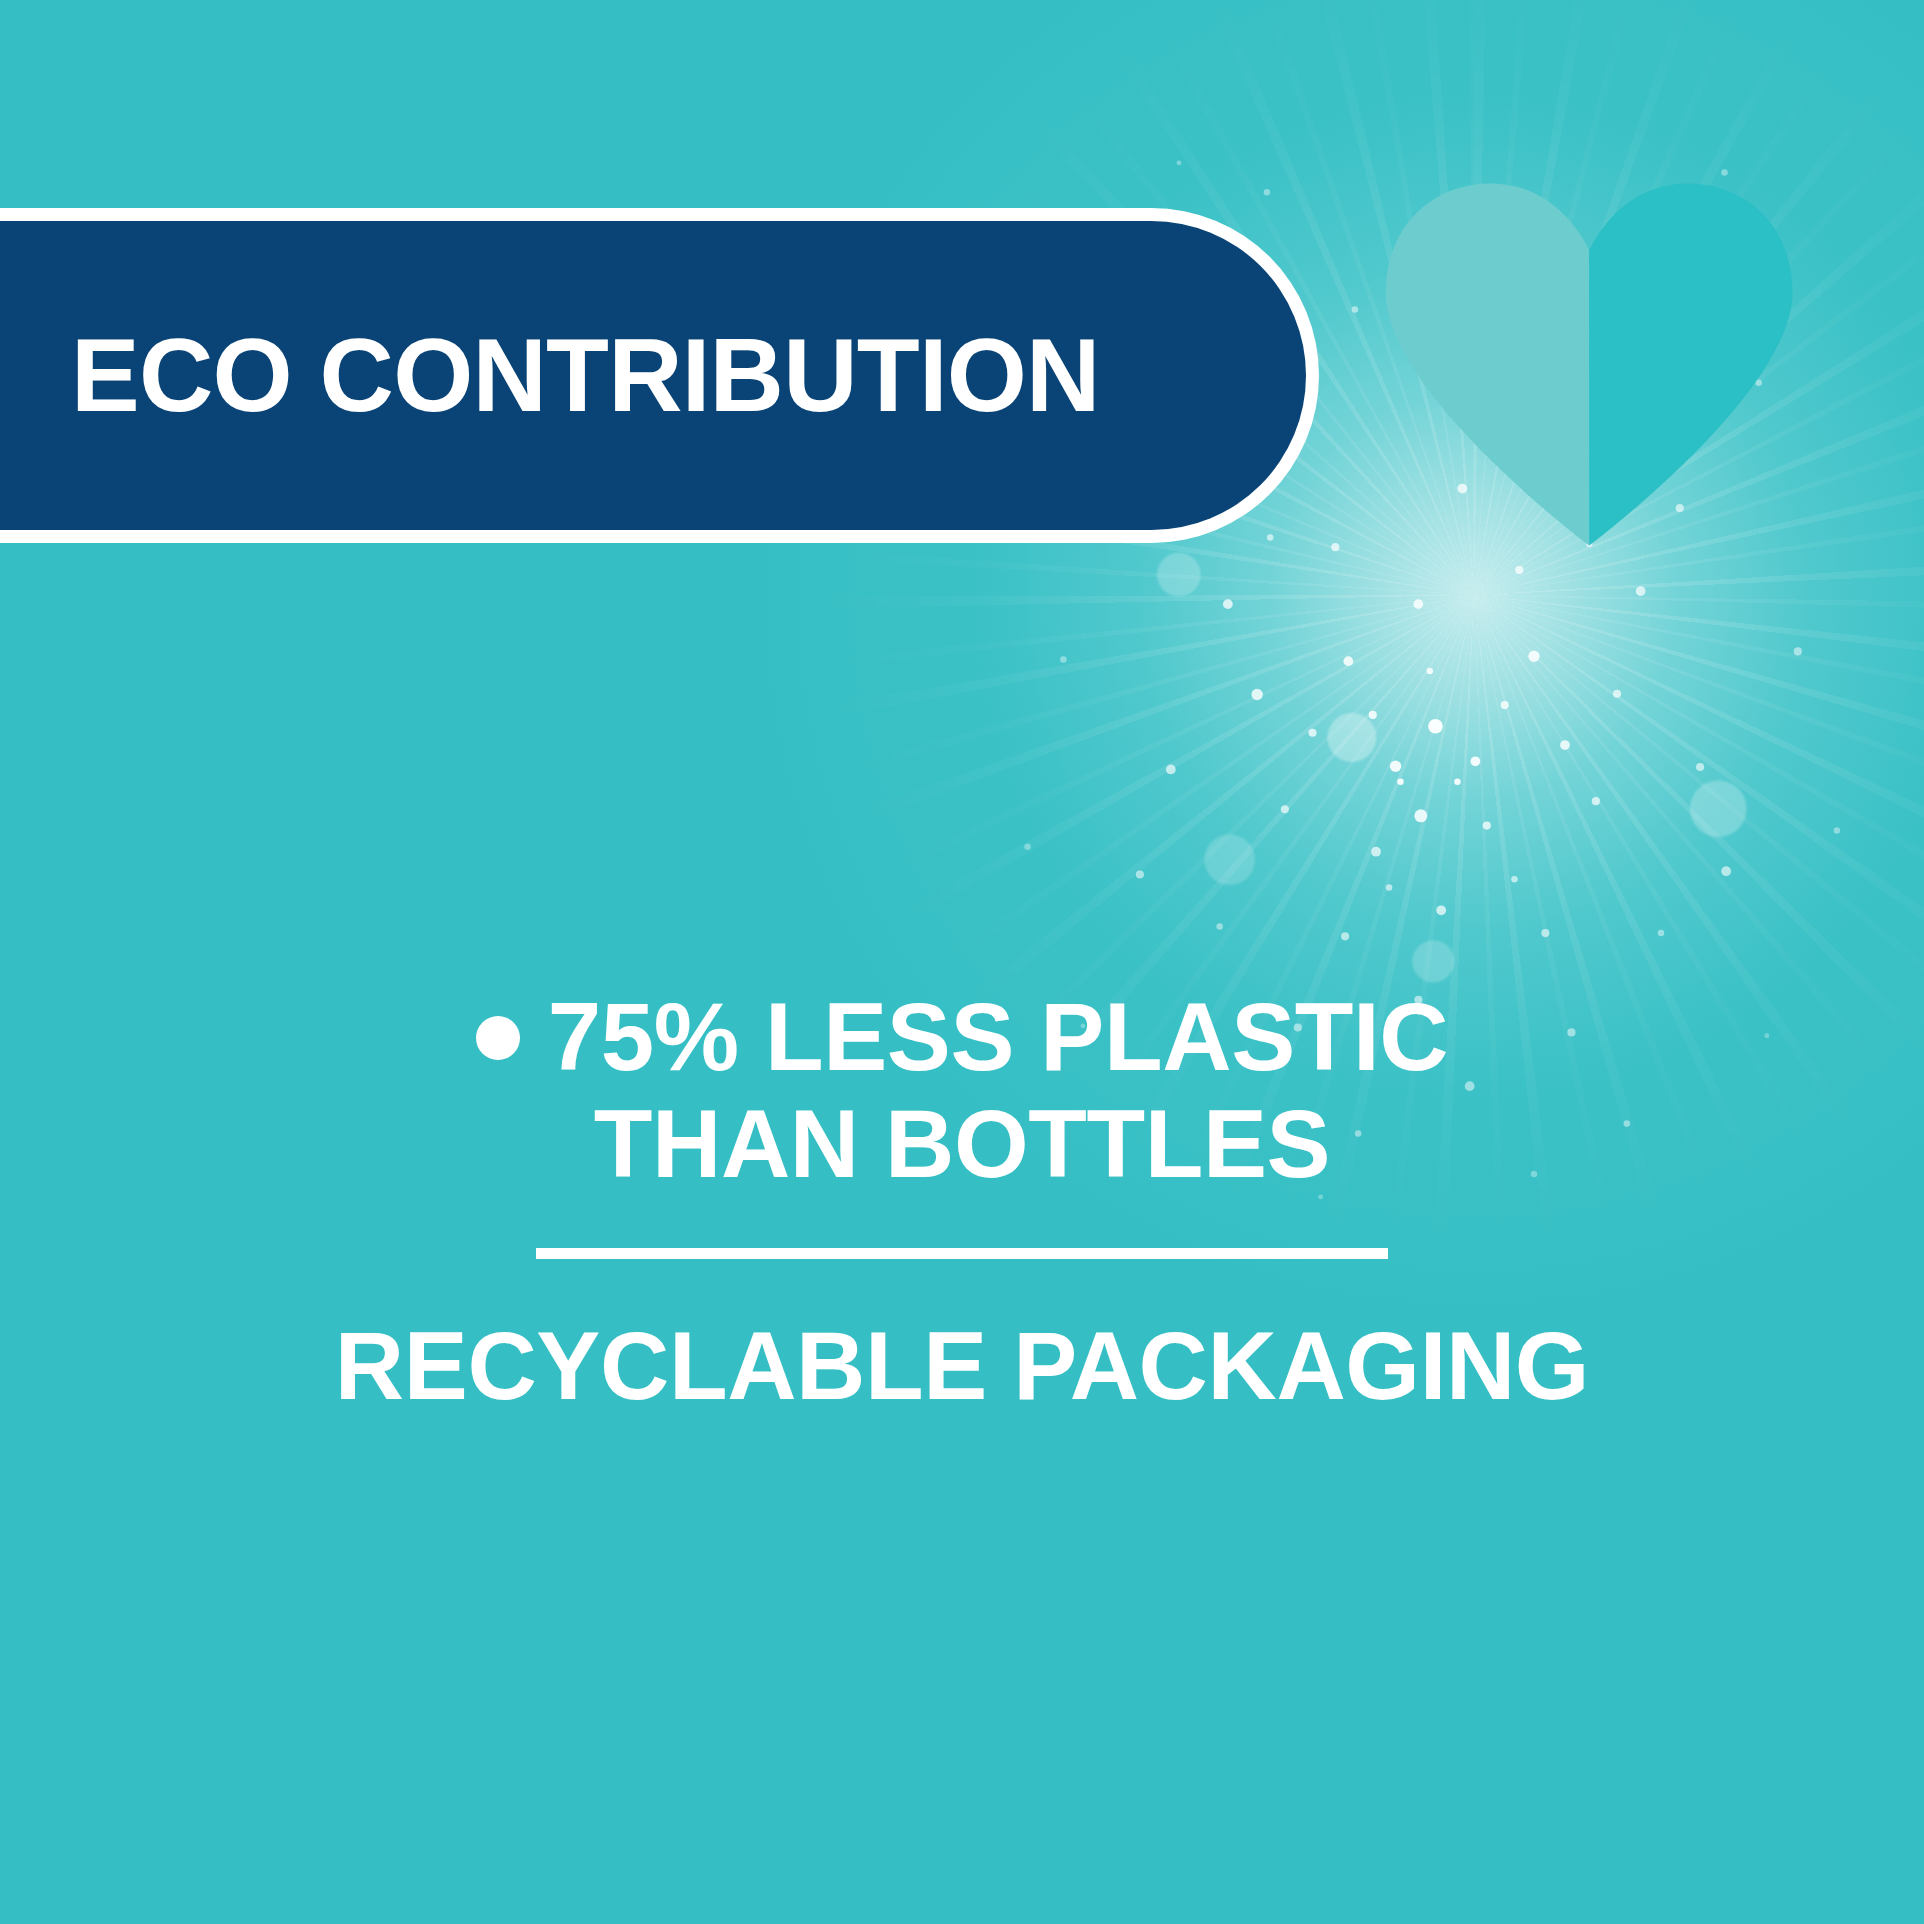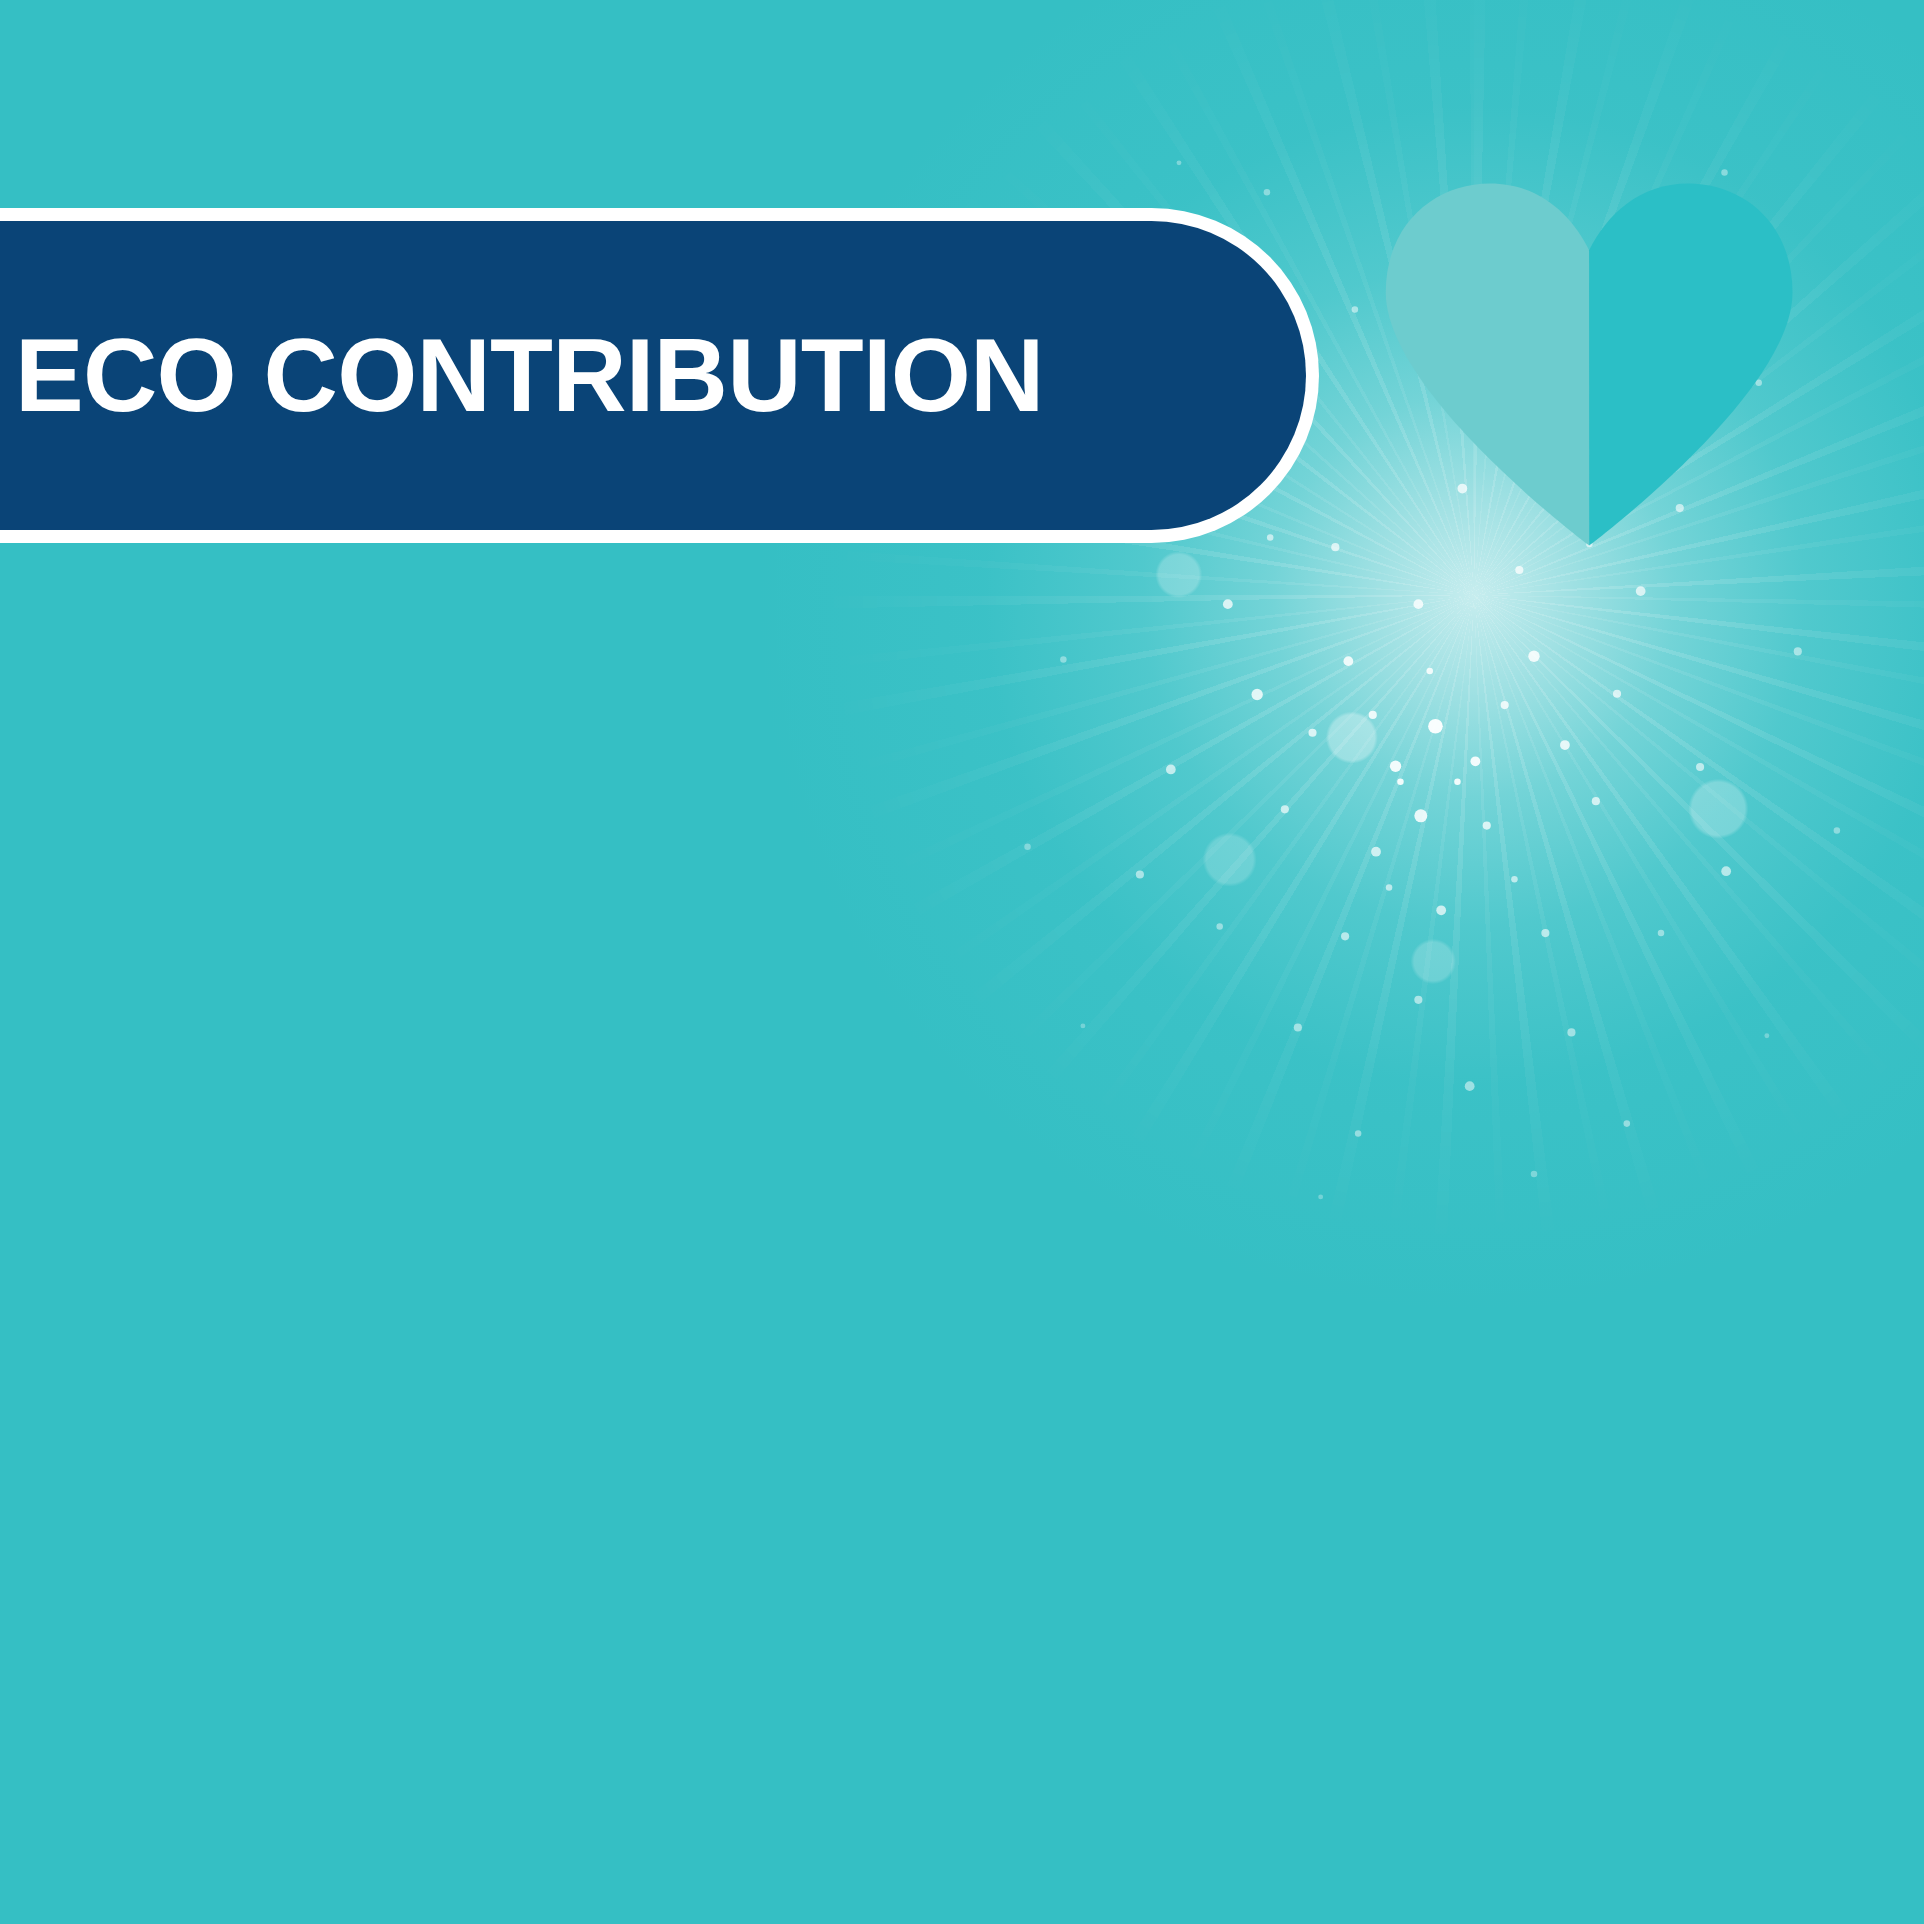--- a/index.html
+++ b/index.html
@@ -104,21 +104,21 @@
     box-sizing: border-box;
     display: flex;
     align-items: center;
   }
   .banner-title {
     color: #ffffff;
     font-size: 103px;
     font-weight: 700;
     letter-spacing: -0.8px;
     line-height: 1;
-    margin-left: 64px;
+    margin-left: 120px;
     white-space: nowrap;
     user-select: none;
   }
 
   
   .claims {
     position: absolute;
     left: 0;
     top: 875px;
     width: 1924px;
@@ -244,15 +244,27 @@
     <svg width="423" height="375" viewBox="0 0 520 460" aria-hidden="true">
       <path d="M262 455 C262 455 12 268 12 144 C12 58 74 10 140 10 C200 10 240 48 262 92 Z" fill="#6dccce"></path>
       <path d="M262 455 C262 455 512 268 512 144 C512 58 450 10 384 10 C324 10 284 48 262 92 Z" fill="#2bbfc6"></path>
     </svg>
   </div>
 
   <div class="banner">
     <div class="banner-title">ECO CONTRIBUTION</div>
   </div>
 
+  <div class="claims">
+
+    <div class="claim-primary">
+      <span class="bullet-dot"></span><span>75% LESS PLASTIC
+THAN BOTTLES</span>
+    </div>
+
+    <div class="divider"></div>
+
+    <div class="claim-secondary">RECYCLABLE PACKAGING</div>
+
+  </div>
 
 </div>
 
 
 </body></html>

